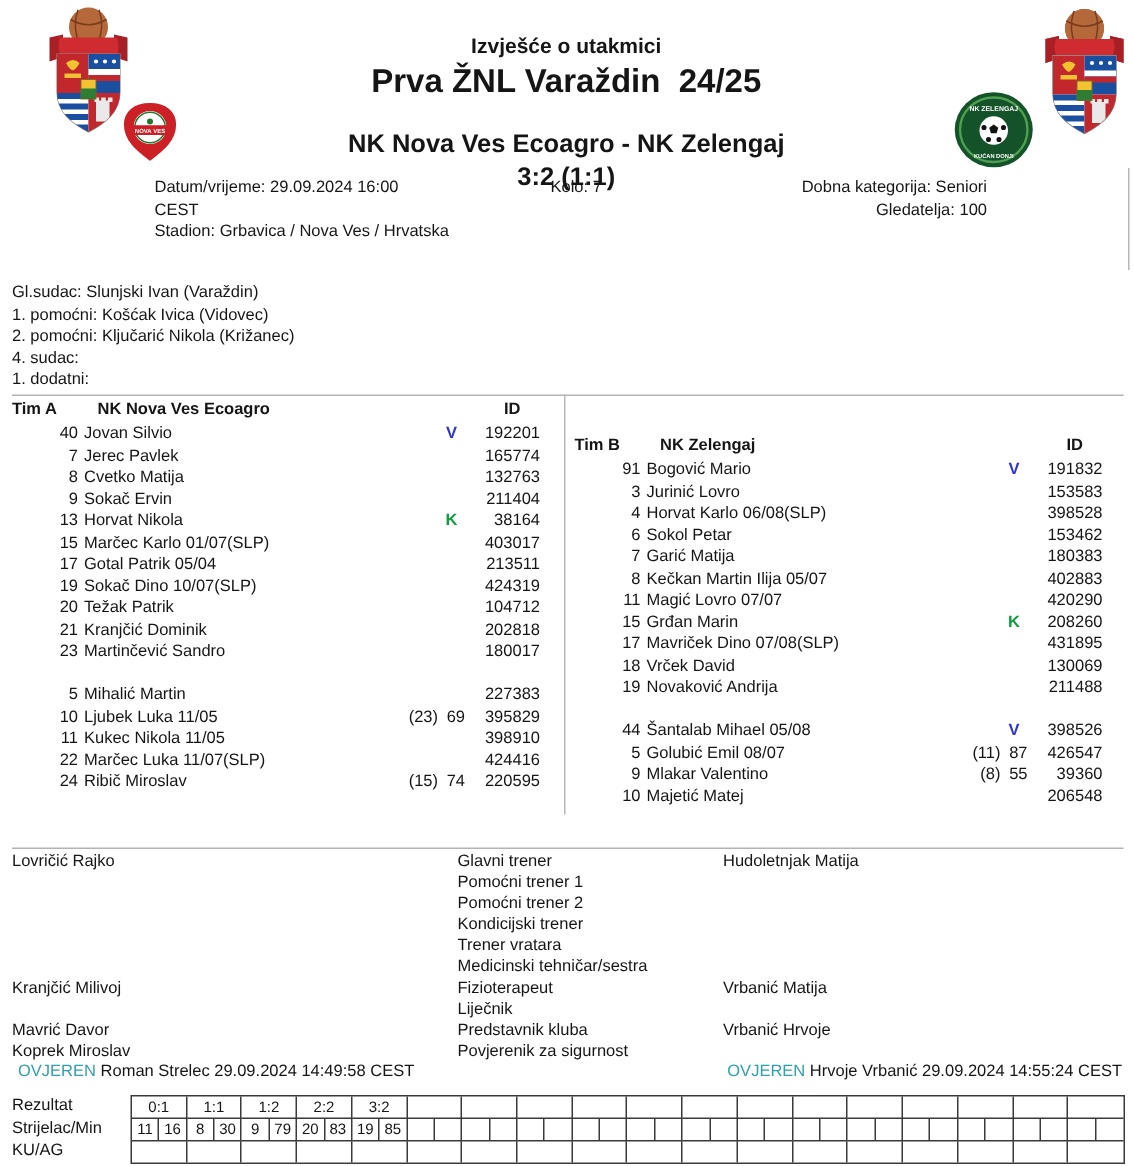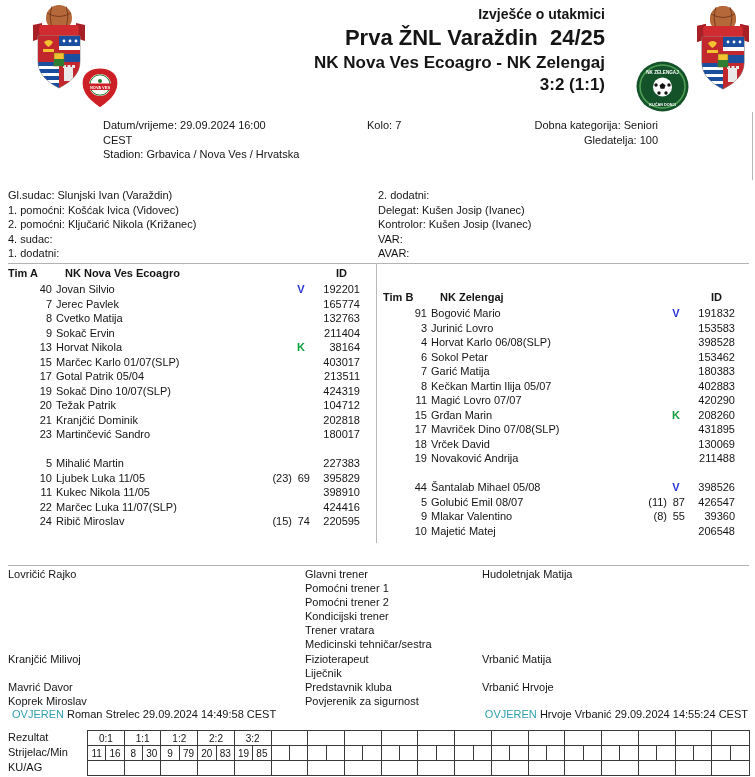--- a/index.html
+++ b/index.html
@@ -1,24 +1,24 @@
 <!DOCTYPE html>
 <html style="--teal: #2fa0ad; --gk-blue: #2b35d6; --cap-green: #0f9e3c;"><head>
 <meta charset="utf-8">
 <style>
   html,body{margin:0;padding:0;background:#fff;}
   .page{position:relative;width:755px;height:777px;background:#fff;overflow:hidden;
         font-family:"Liberation Sans","DejaVu Sans",sans-serif;color:#151515;}
   .abs{position:absolute;}
 
   
-  .title-block{left:150px;top:6px;width:455px;text-align:right;}
+  .title-block{left:150px;top:22px;width:455px;text-align:center;}
   .report-title{font-size:14px;font-weight:bold;}
   .competition{font-size:22px;font-weight:bold;white-space:pre;margin-top:3px;}
-  .match-title{font-size:17px;font-weight:bold;margin-top:2px;white-space:pre;}
+  .match-title{font-size:17px;font-weight:bold;margin-top:19px;white-space:pre;}
   .final-result{font-size:17px;font-weight:bold;margin-top:2px;}
 
   
   .mi{font-size:11px;line-height:14.5px;}
   #mi-left{left:103px;top:118px;}
   #mi-kolo{left:367px;top:118px;}
   #mi-right{left:458px;top:118px;width:200px;text-align:right;}
   #mi-border{left:752px;top:112px;width:1px;height:68px;background:#b7b7b7;}
 
   
@@ -213,27 +213,20 @@
   </div>
   <div class="abs" id="mi-border"></div>
 
   <div class="abs off" id="off-left">
       <div>Gl.sudac: Slunjski Ivan (Varaždin)</div>
       <div>1. pomoćni: Košćak Ivica (Vidovec)</div>
       <div>2. pomoćni: Ključarić Nikola (Križanec)</div>
       <div>4. sudac:</div>
       <div>1. dodatni:</div>
     </div>
-  <div class="abs off" id="off-right">
-      <div>2. dodatni:</div>
-      <div>Delegat: Kušen Josip (Ivanec)</div>
-      <div>Kontrolor: Kušen Josip (Ivanec)</div>
-      <div>VAR:</div>
-      <div>AVAR:</div>
-    </div>
 
   <div class="abs hline" id="hr1"></div>
   <div class="abs" id="vsep"></div>
   <div class="abs hline" id="hr2"></div>
 
   <div class="panel" id="teamA">
     <div class="roster-header">
       <span>Tim A</span>
       <span class="rh-name">NK Nova Ves Ecoagro</span>
       <span></span>

